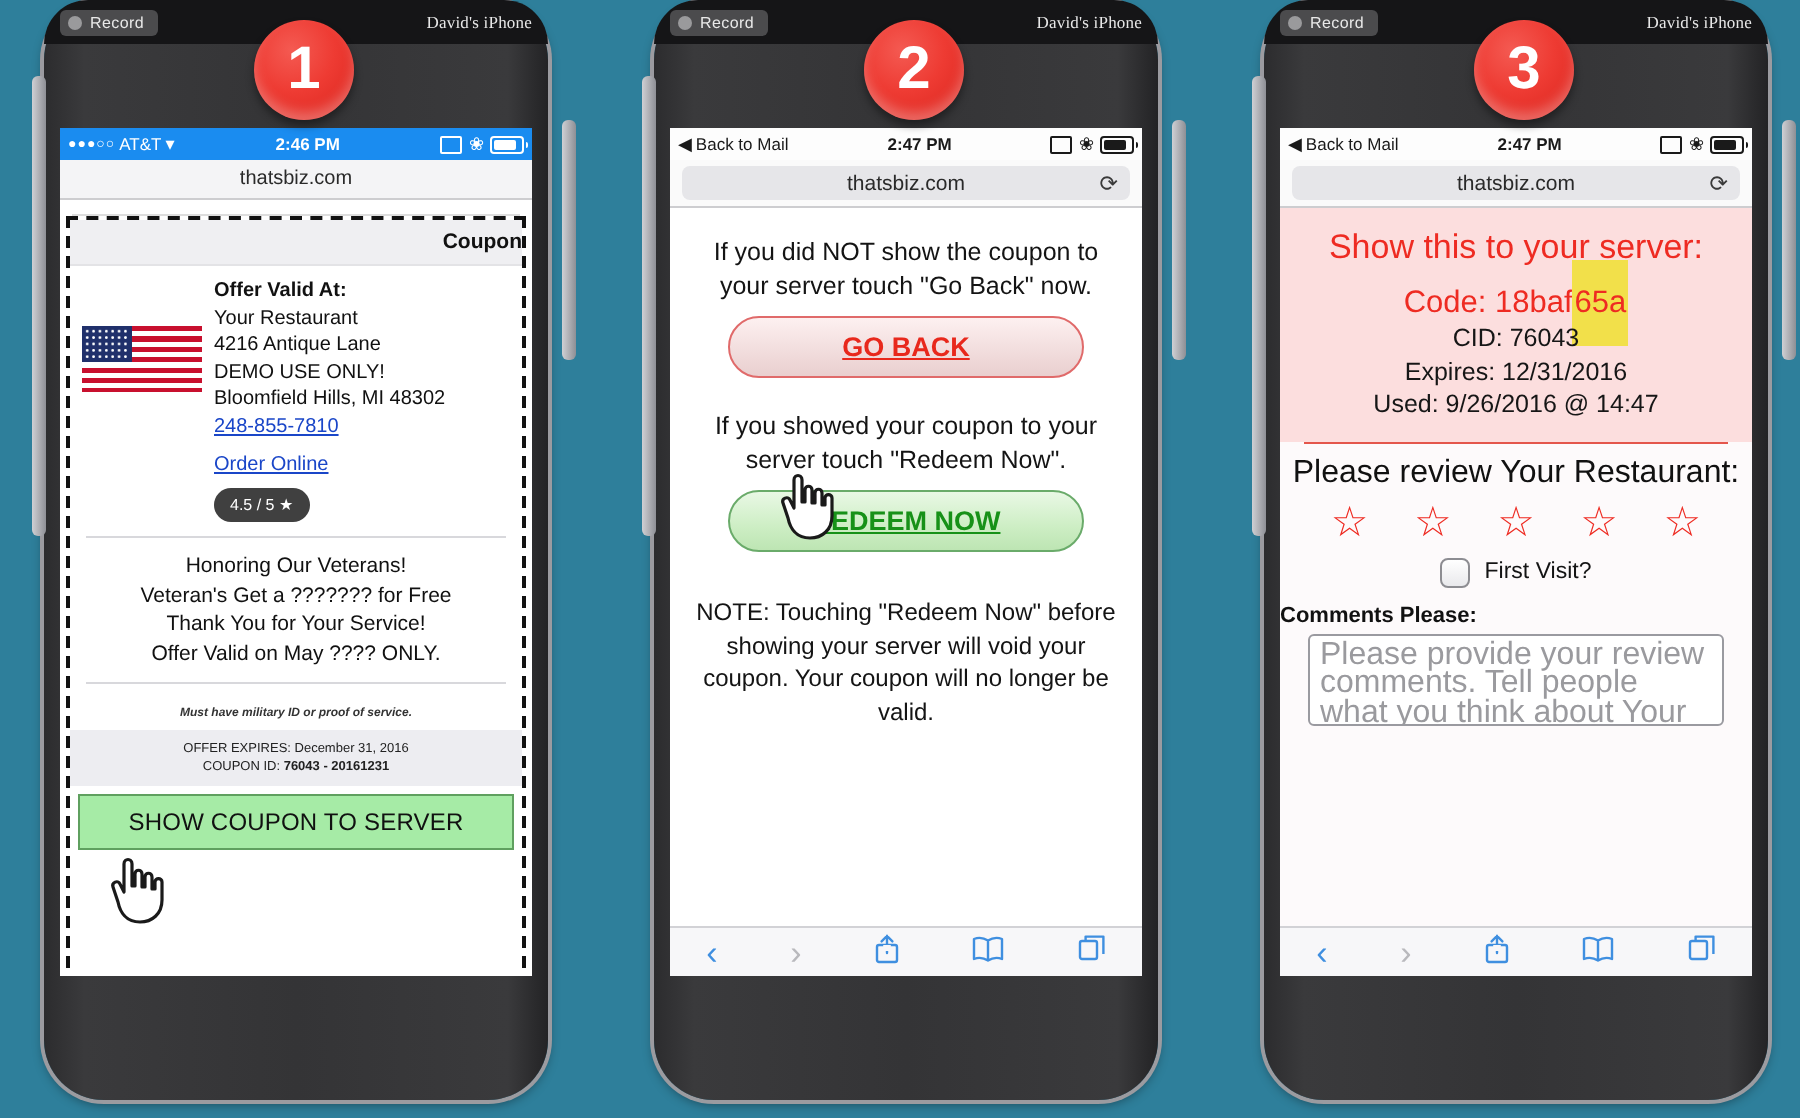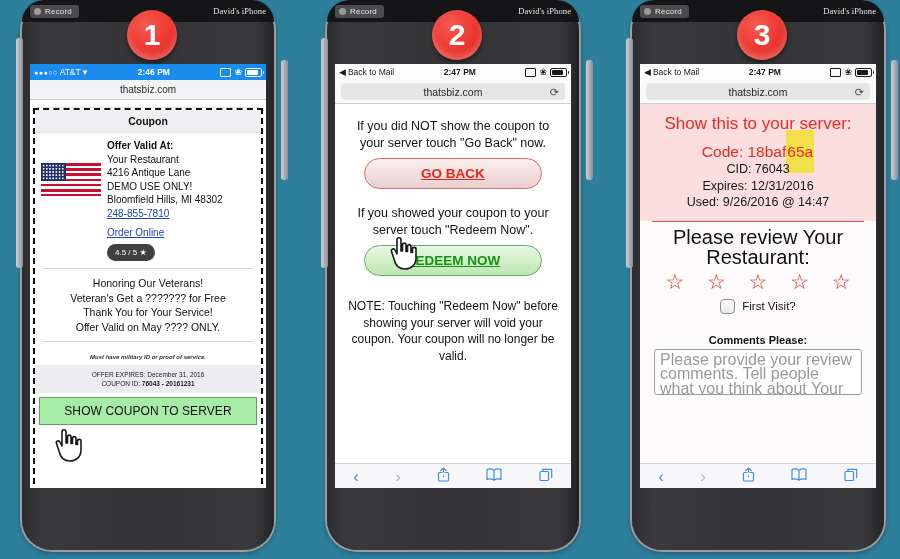--- a/index.html
+++ b/index.html
@@ -102,21 +102,21 @@
 
   
   .p1-scroll{position:relative;height:405px;overflow:hidden;background:#fff;}
   .prev-strip{height:7px;background:#fff;border-bottom:1px solid #ddd;margin:0 6px;}
   .coupon{
     position:absolute;left:3px;right:3px;top:8px;bottom:1px;
     border:2px dashed #111;background:#fff;box-sizing:border-box;
   }
   .coupon-title{
     background:#efeff2;border-bottom:1px solid #e3e3e6;
-    text-align:center;font-weight:bold;font-size:10.5px;padding:5px 0;color:#111;
+    text-align:right;font-weight:bold;font-size:10.5px;padding:5px 0;color:#111;
   }
   .coupon-body{display:flex;padding:6px 6px 0 6px;}
   .flag-col{width:66px;padding-top:24px;}
   .flag{width:60px;height:33px;position:relative;background:#fff;display:block;}
   .flag .stripes{position:absolute;inset:0;background:repeating-linear-gradient(
       to bottom,#c8102e 0 2.6px,#ffffff 2.6px 5.2px);}
   .flag .canton{position:absolute;left:0;top:0;width:25px;height:18px;background:#20306b;}
   .flag .canton::after{
     content:"";position:absolute;inset:1px;
     background-image:radial-gradient(circle,#fff 0.6px,transparent 0.7px);
@@ -166,27 +166,27 @@
   .note{font-size:12px;line-height:16.5px;color:#141414;margin-top:22px;}
 
   
   .p3-body{height:369px;background:#fdfafb;box-sizing:border-box;}
   .redbox{background:#fcdede;padding:9px 6px 10px;text-align:center;}
   .redbox h2{margin:0;color:#ee2b22;font-size:17px;font-weight:normal;line-height:21px;}
   .code-line{color:#ee2b22;font-size:15.5px;margin-top:9px;}
   .hl{background:#f2e04a;padding:13px 1px;}
   .meta{color:#161616;font-size:12.5px;line-height:16.5px;}
   .redrule{border:0;border-top:1.5px solid #e4564c;margin:0 12px;}
-  .review-hd{text-align:center;font-size:20px;color:#111;line-height:20px;margin:5px 6px 2px;}
+  .review-hd{text-align:center;font-size:16px;color:#111;line-height:20px;margin:5px 6px 2px;}
   .stars{display:flex;justify-content:space-around;padding:2px 14px 0;}
   .star{font-size:21px;color:#ee2b22;line-height:1;}
   .fv-row{display:flex;align-items:center;justify-content:center;gap:7px;margin-top:7px;}
   .cbox{width:13px;height:13px;border:1px solid #8d8d92;border-radius:4px;background:linear-gradient(#fff,#e9e9ec);display:inline-block;}
   .fv-label{font-size:11.5px;color:#141414;}
-  .cm-label{text-align:center;font-weight:bold;font-size:11px;color:#111;margin-top:20px;}
+  .cm-label{text-align:left;font-weight:bold;font-size:11px;color:#111;margin-top:8px;}
   .cm-box{
     margin:3px 14px 0;border:1px solid #9a9aa0;border-radius:3px;background:#fff;
     height:46px;padding:3px 5px;font-size:16px;color:#9a9a9e;line-height:14.5px;
     overflow:hidden;box-sizing:border-box;
   }
 
   
   .toolbar{
     position:absolute;left:0;right:0;bottom:0;height:24px;
     background:#f7f7f9;border-top:1px solid #d2d2d6;

